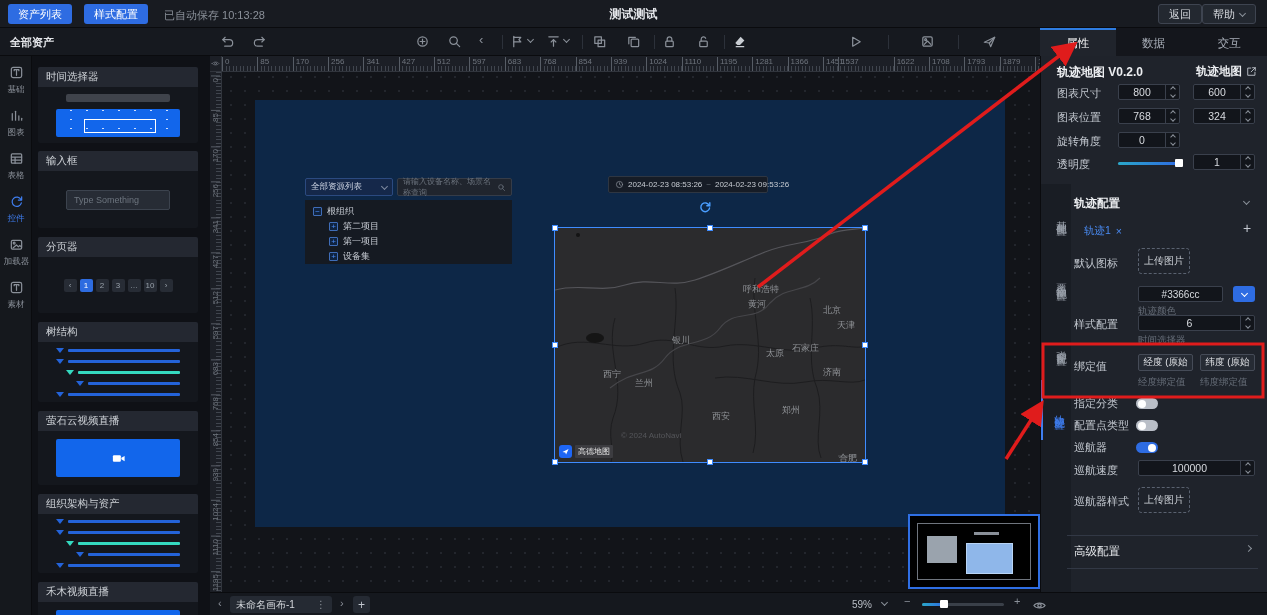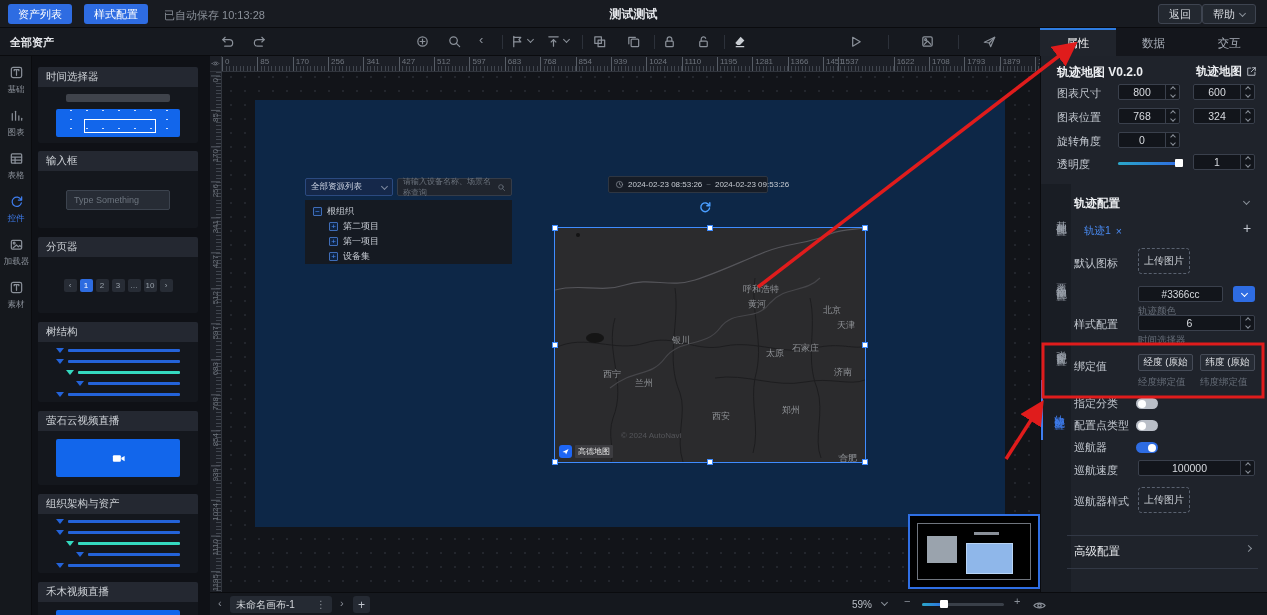--- a/index.html
+++ b/index.html
@@ -539,21 +539,21 @@
       <div style="position:absolute;left:0;top:0;width:310px;height:234px">
           <span class="map-label" style="left: 188px; top: 55px;">呼和浩特</span>
           <span class="map-label" style="left: 193px; top: 70px;">黄河</span>
           <span class="map-label" style="left: 268px; top: 76px;">北京</span>
           <span class="map-label" style="left: 282px; top: 91px;">天津</span>
           <span class="map-label" style="left: 117px; top: 106px;">银川</span>
           <span class="map-label" style="left: 211px; top: 119px;">太原</span>
           <span class="map-label" style="left: 237px; top: 114px;">石家庄</span>
           <span class="map-label" style="left: 48px; top: 140px;">西宁</span>
           <span class="map-label" style="left: 80px; top: 149px;">兰州</span>
-          <span class="map-label" style="left: 279px; top: 138px; text-align: center;">济南</span>
+          <span class="map-label" style="left: 268px; top: 138px; text-align: center;">济南</span>
           <span class="map-label" style="left: 157px; top: 182px;">西安</span>
           <span class="map-label" style="left: 227px; top: 176px;">郑州</span>
           <span class="map-label" style="left: 284px; top: 224px;">合肥</span>
         </div>
       <div id="map-logo">
         <span class="lg">
             <svg width="9" height="9" viewBox="0 0 16 16" fill="#fff">
               <path d="M2.5 9 L13.5 3.5 L9 13.5 L7.6 9.6 Z"></path>
             </svg>
           </span>

